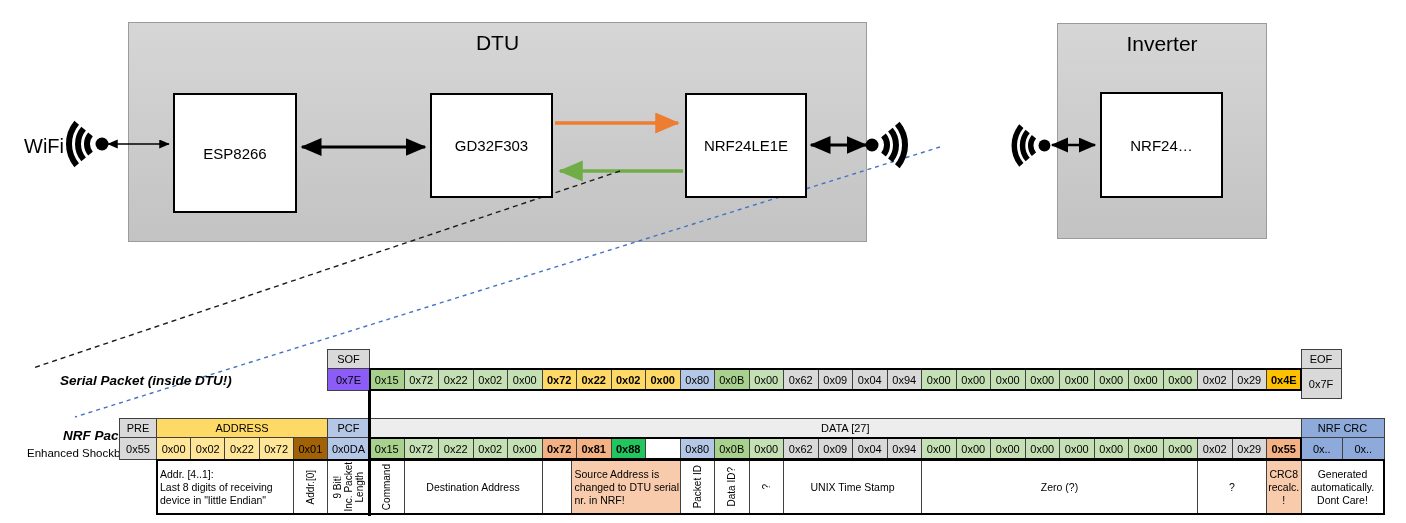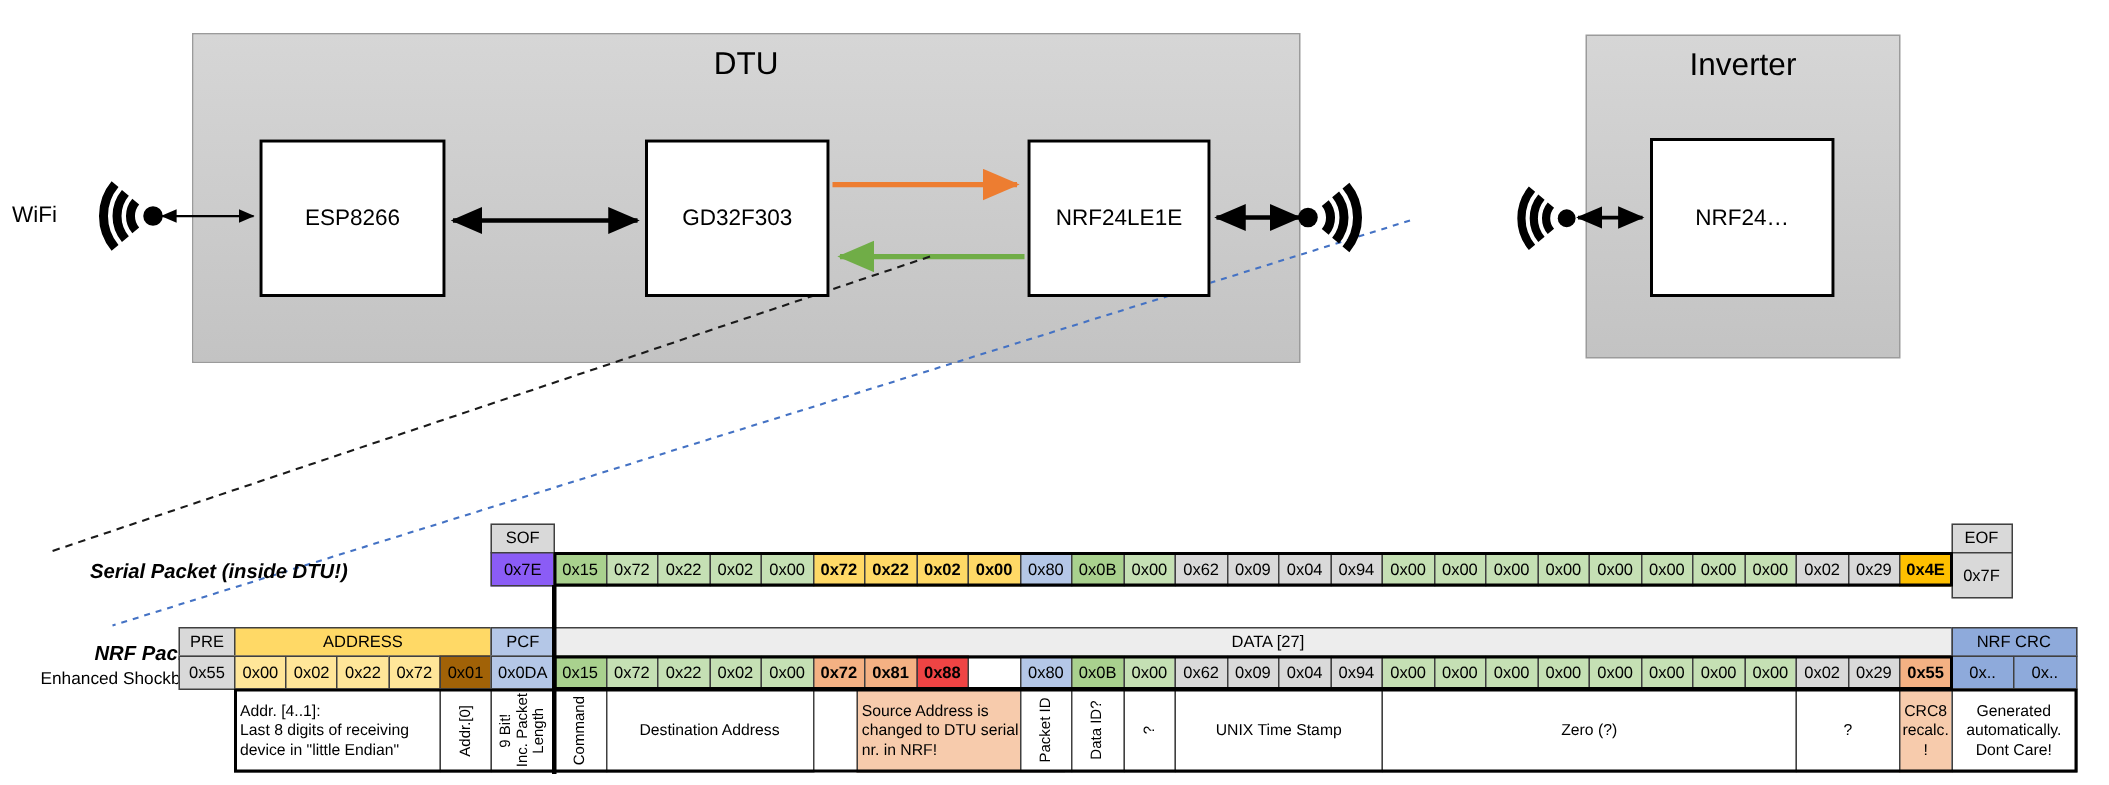--- a/index.html
+++ b/index.html
@@ -3,21 +3,21 @@
 <meta charset="utf-8">
 <style>
   html,body{margin:0;padding:0;background:#fff;}
   .stage{position:relative;width:1406px;height:523px;background:#fff;overflow:hidden;
          font-family:"Liberation Sans","DejaVu Sans",sans-serif;color:#000;}
   .group{position:absolute;background:linear-gradient(180deg,#d6d6d6 0%,#c3c3c3 100%);
          border:1px solid #9b9b9b;z-index:1;}
   .group-title{position:absolute;width:100%;top:8px;text-align:center;font-size:21px;z-index:2;}
   .chip{position:absolute;background:#fff;border:2.5px solid #000;z-index:3;
         display:flex;align-items:center;justify-content:center;font-size:15px;box-sizing:border-box;}
-  .wifi-label{position:absolute;left:8px;top:135px;font-size:15px;z-index:3;}
+  .wifi-label{position:absolute;left:24px;top:135px;font-size:20px;z-index:3;}
   .wifi-icon{position:absolute;z-index:4;}
   .overlay{position:absolute;left:0;top:0;z-index:2;}
   .pkt-label{position:absolute;font-size:13.5px;font-weight:700;font-style:italic;z-index:6;}
   .sub-label{position:absolute;font-size:11.5px;z-index:6;}
   .pkt-table{position:absolute;z-index:6;}
   .cell{position:absolute;box-sizing:border-box;border:1px solid #404040;background:#fff;
         display:flex;align-items:center;justify-content:center;text-align:center;
         font-size:11px;line-height:12px;white-space:pre-line;overflow:hidden;}
   .cell.bold{font-weight:700;}
   .cell.al{justify-content:flex-start;text-align:left;padding-left:3px;font-size:10.5px;line-height:13px;}
@@ -53,21 +53,21 @@
     <line x1="108" y1="144" x2="169" y2="144" stroke="#000" stroke-width="1.5" marker-start="url(#ab)" marker-end="url(#ab)"></line>
     <line x1="302" y1="147" x2="425" y2="147" stroke="#000" stroke-width="3" marker-start="url(#ab)" marker-end="url(#ab)"></line>
     <line x1="555" y1="123" x2="678" y2="123" stroke="#ED7D31" stroke-width="3.5" marker-end="url(#ao)"></line>
     <line x1="683" y1="171" x2="560" y2="171" stroke="#70AD47" stroke-width="3.5" marker-end="url(#ag)"></line>
     <line x1="811" y1="145" x2="866" y2="145" stroke="#000" stroke-width="3" marker-start="url(#ab)" marker-end="url(#ab)"></line>
     <line x1="1052" y1="145" x2="1095" y2="145" stroke="#000" stroke-width="2.5" marker-start="url(#ab)" marker-end="url(#ab)"></line>
     <line x1="620" y1="171" x2="33" y2="368" stroke="#1a1a1a" stroke-width="1.4" stroke-dasharray="5 4"></line>
     <line x1="940" y1="147" x2="75" y2="417" stroke="#4472C4" stroke-width="1.4" stroke-dasharray="4 4"></line>
   </svg>
 
-  <div class="chip" style="left:173px;top:93px;width:124px;height:105px;">
+  <div class="chip" style="left:173px;top:93px;width:124px;height:120px;">
     <span>ESP8266</span>
   </div>
   <div class="chip" style="left:430px;top:93px;width:123px;height:105px;">
     <span>GD32F303</span>
   </div>
   <div class="chip" style="left:685px;top:93px;width:122px;height:105px;">
     <span>NRF24LE1E</span>
   </div>
   <div class="chip" style="left:1100px;top:92px;width:123px;height:106px;">
     <span>NRF24…</span>
@@ -147,21 +147,21 @@
       <div class="cell" style="left: 139.6px; top: 19px; width: 35.2px; height: 23px; background: rgb(255, 230, 153);">0x72</div>
       <div class="cell" style="left: 173.8px; top: 19px; width: 35.2px; height: 23px; background: #a16207;">0x01</div>
       <div class="cell" style="left: 208px; top: 19px; width: 43px; height: 23px; background: rgb(180, 199, 231);">0x0DA</div>
       <div class="cell" style="left: 250px; top: 19px; width: 35.5px; height: 23px; background: rgb(169, 209, 142);">0x15</div>
       <div class="cell" style="left: 284.5px; top: 19px; width: 35.5px; height: 23px; background: rgb(197, 224, 180);">0x72</div>
       <div class="cell" style="left: 319px; top: 19px; width: 35.5px; height: 23px; background: rgb(197, 224, 180);">0x22</div>
       <div class="cell" style="left: 353.5px; top: 19px; width: 35.5px; height: 23px; background: rgb(197, 224, 180);">0x02</div>
       <div class="cell" style="left: 388px; top: 19px; width: 35.5px; height: 23px; background: rgb(197, 224, 180);">0x00</div>
       <div class="cell bold" style="left: 422.5px; top: 19px; width: 35.5px; height: 23px; background: rgb(244, 177, 131);">0x72</div>
       <div class="cell bold" style="left: 457px; top: 19px; width: 35.5px; height: 23px; background: rgb(244, 177, 131);">0x81</div>
-      <div class="cell bold" style="left: 491.5px; top: 19px; width: 35.5px; height: 23px; background: #ef4444;">0x88</div>
+      <div class="cell bold" style="left: 491.5px; top: 19px; width: 35.5px; height: 23px; background: #22c55e;">0x88</div>
       <div class="cell bold" style="left: 526px; top: 19px; width: 35.5px; height: 23px; background: #a21caf; margin-top: 33px;">0x32</div>
       <div class="cell" style="left: 560.5px; top: 19px; width: 35.5px; height: 23px; background: rgb(180, 199, 231);">0x80</div>
       <div class="cell" style="left: 595px; top: 19px; width: 35.5px; height: 23px; background: rgb(169, 209, 142);">0x0B</div>
       <div class="cell" style="left: 629.5px; top: 19px; width: 35.5px; height: 23px; background: rgb(197, 224, 180);">0x00</div>
       <div class="cell" style="left: 664px; top: 19px; width: 35.5px; height: 23px; background: rgb(217, 217, 217);">0x62</div>
       <div class="cell" style="left: 698.5px; top: 19px; width: 35.5px; height: 23px; background: rgb(217, 217, 217);">0x09</div>
       <div class="cell" style="left: 733px; top: 19px; width: 35.5px; height: 23px; background: rgb(217, 217, 217);">0x04</div>
       <div class="cell" style="left: 767.5px; top: 19px; width: 35.5px; height: 23px; background: rgb(217, 217, 217);">0x94</div>
       <div class="cell" style="left: 802px; top: 19px; width: 35.5px; height: 23px; background: rgb(197, 224, 180);">0x00</div>
       <div class="cell" style="left: 836.5px; top: 19px; width: 35.5px; height: 23px; background: rgb(197, 224, 180);">0x00</div>

